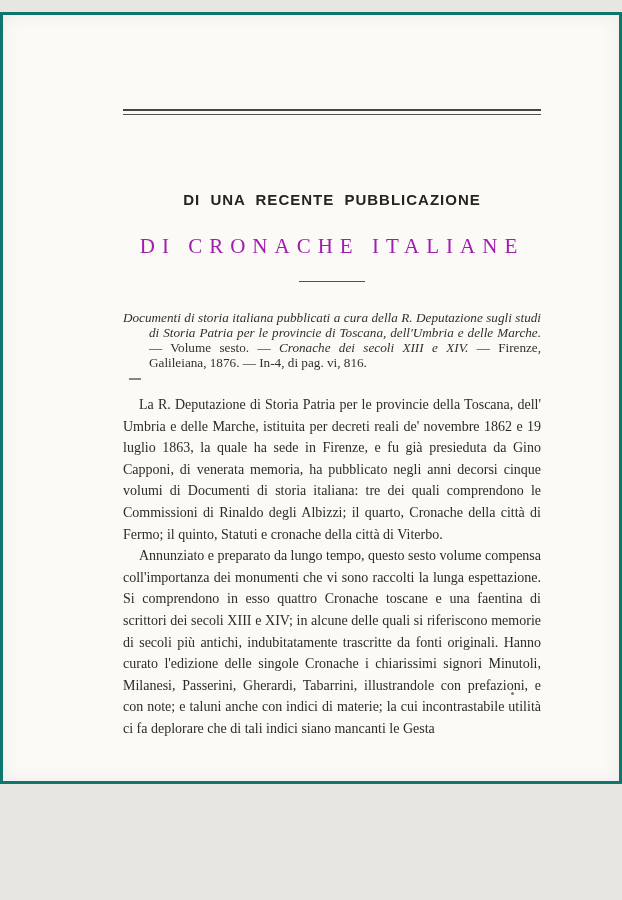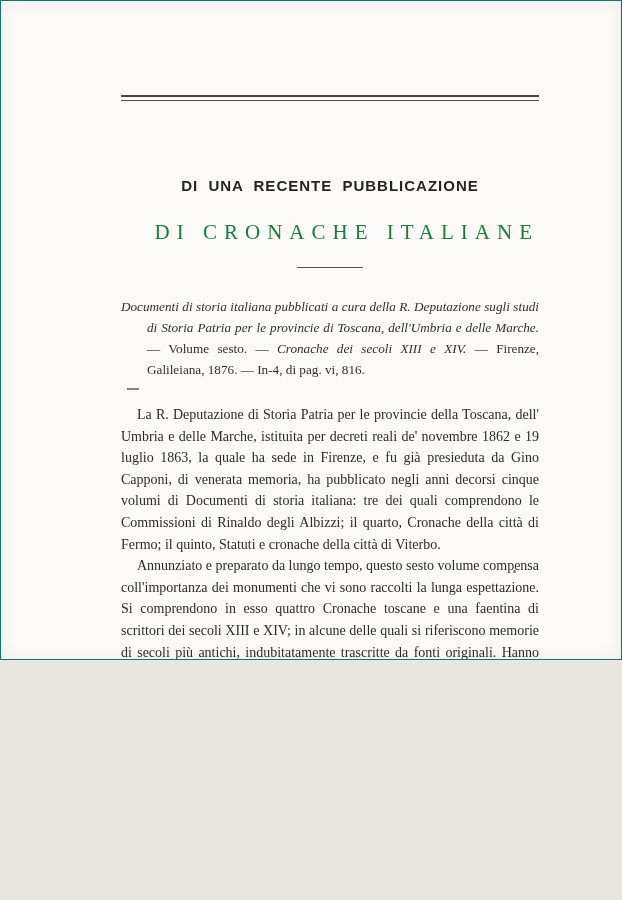--- a/index.html
+++ b/index.html
@@ -4,24 +4,24 @@
 <style>
   html, body {
     margin: 0;
     padding: 0;
     background: #e8e6e1;
     font-family: "Liberation Serif", "DejaVu Serif", serif;
   }
   .page {
     position: relative;
     width: 622px;
-    height: 660px;
-    margin: 0 auto;
+    height: 772px;
+    margin: 12px auto;
     background: #fbfaf7;
-    border: 1px solid #0f766e;
+    border: 3px solid #0f766e;
     box-sizing: border-box;
     box-shadow: inset 0 0 18px rgba(60,55,45,0.07);
     color: #2e2b27;
     overflow: hidden;
   }
   .content {
     position: absolute;
     left: 120px;
     top: 0;
     width: 418px;
@@ -37,37 +37,37 @@
     text-align: center;
     font-family: "Liberation Sans", "DejaVu Sans", sans-serif;
     font-weight: bold;
     font-size: 15px;
     letter-spacing: 1px;
     word-spacing: 5px;
     color: #262320;
   }
   .subtitle {
     margin: 26px 0 0 0;
-    text-align: right;
+    text-align: center;
     font-weight: normal;
     font-size: 21px;
     letter-spacing: 7px;
     white-space: nowrap;
-    color: #15803d;
+    color: #a21caf;
   }
   .mid-rule {
     width: 66px;
     height: 1px;
     background: #55504a;
     margin: 22px auto 0 auto;
   }
   .citation {
     margin: 28px 0 0 0;
     font-size: 13.2px;
-    line-height: 21px;
+    line-height: 15px;
     text-align: justify;
     padding-left: 26px;
     text-indent: -26px;
     color: #33302b;
   }
   .italic { }
   .citation span { font-style: italic; }
   .citation span.roman { font-style: normal; }
   .scan-dash {
     width: 12px;

